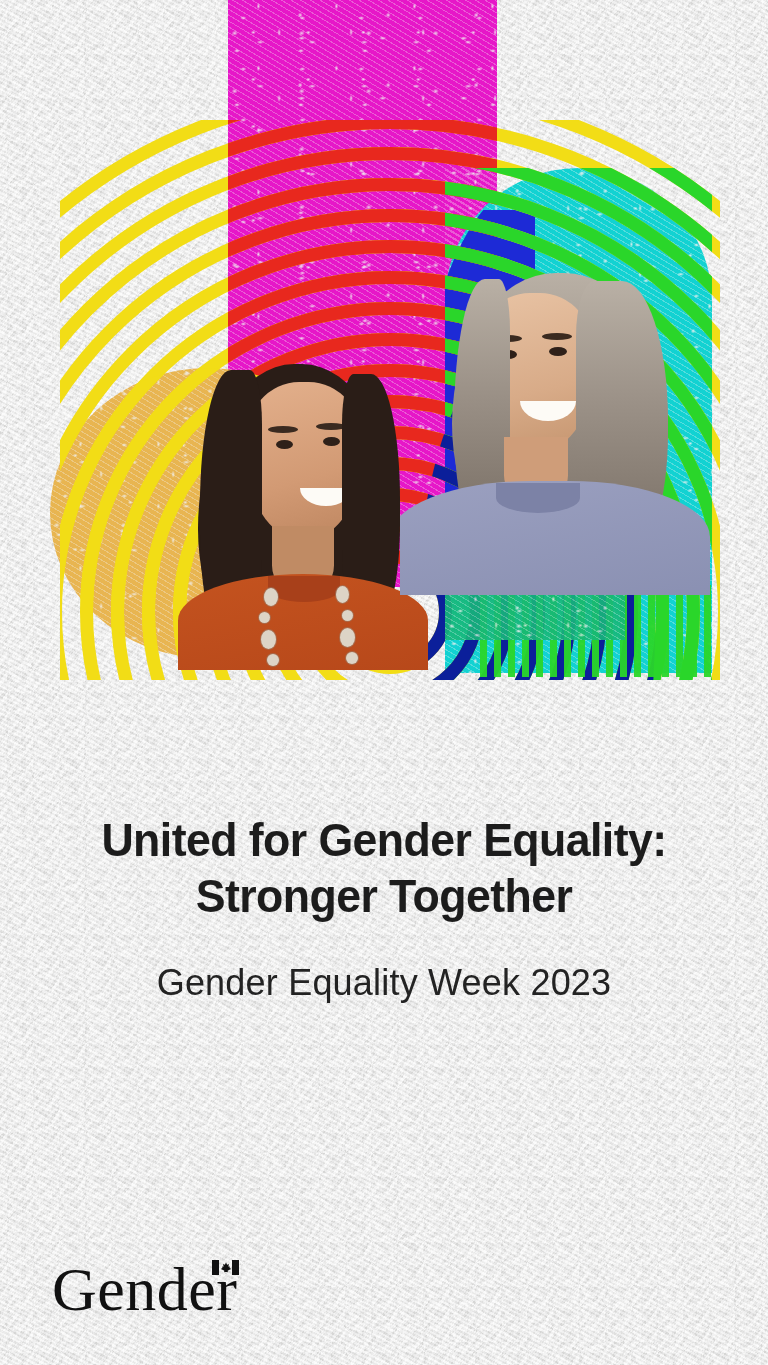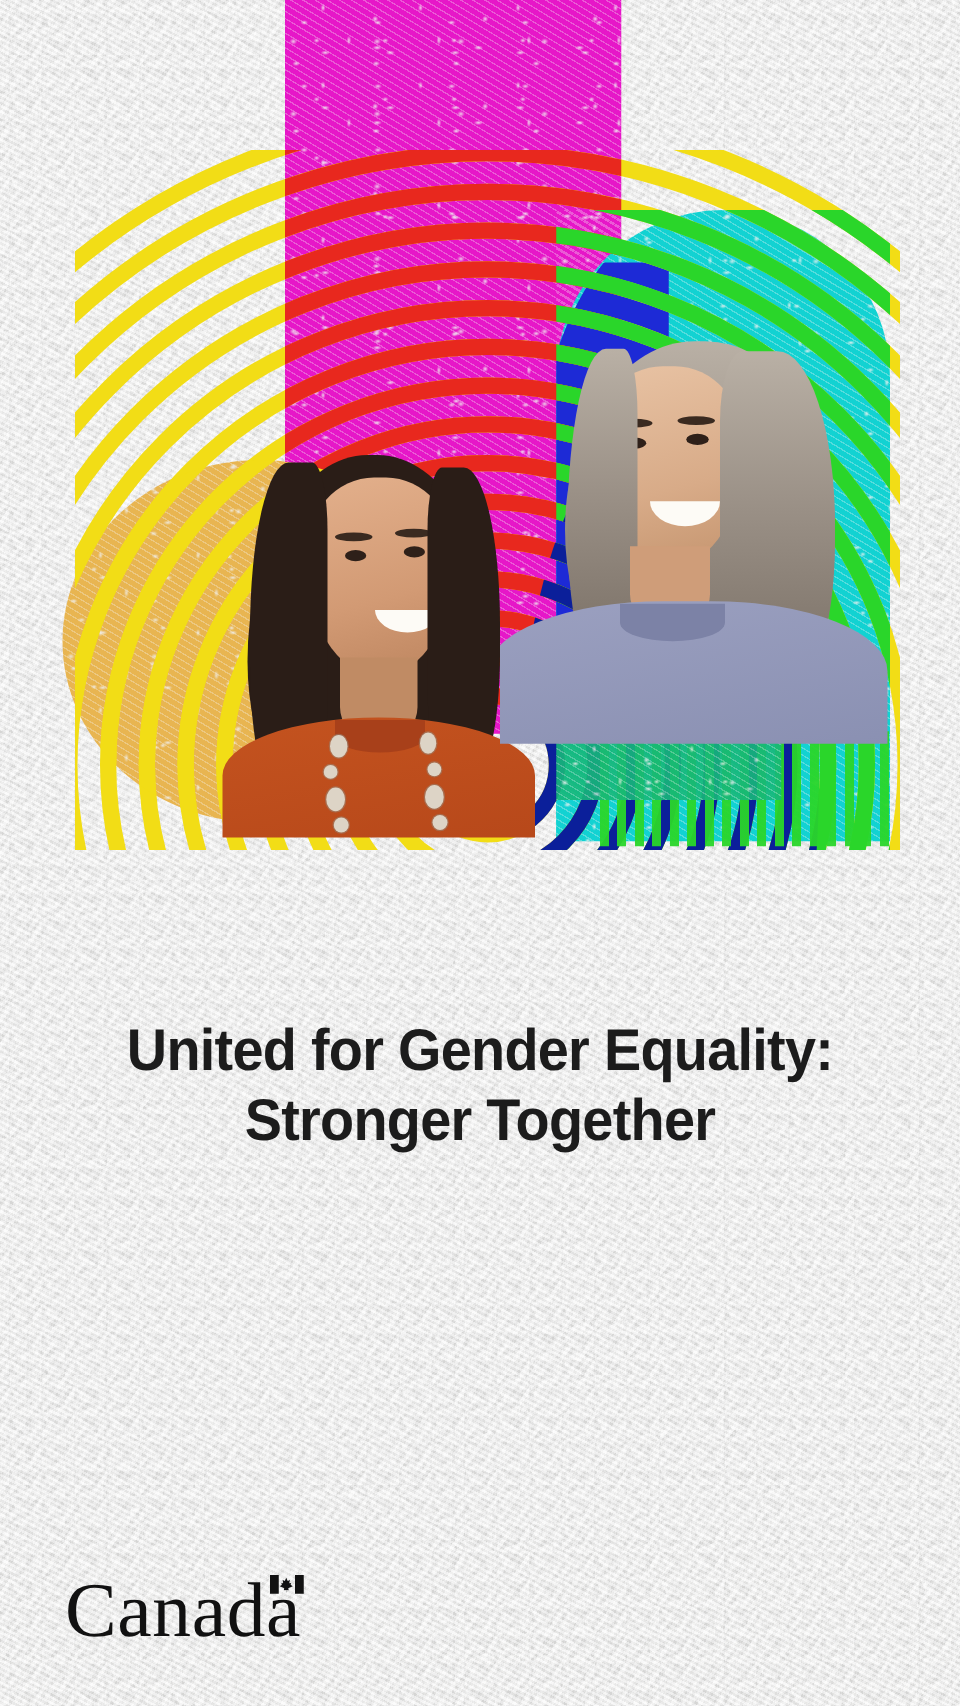--- a/index.html
+++ b/index.html
@@ -417,24 +417,25 @@
                   border-radius:0 0 50% 50%; background:#7c82a6;"></div>
     </div>
 
   </div>
 
   <div class="headline">
     <span class="hl-line">United for Gender Equality:</span>
     <span class="hl-line">Stronger Together</span>
   </div>
 
+  <div class="subhead">Gender Equality Week 2023</div>
 
   <div class="wordmark">
     <span class="wordmark-text">
-      <span>Canada</span>
+      <span>Gender</span>
       <span class="wordmark-flag">
         <span class="flag-bar"></span>
         <span class="flag-mid">
           <svg class="flag-leaf" viewBox="0 0 24 26">
             <path fill="#111" d="M12 0.5 L14.1 5.2 C14.5 6 15.1 5.9 15.7 5.5 L18.4 4.0 L17.4 9.0 C17.2 9.9 17.7 10.2 18.3 10.1 L20.6 9.7 L19.8 12.2 C19.7 12.6 19.6 12.9 20.0 13.1 L23.4 15.2 L16.2 18.3 C15.6 18.6 15.5 19.0 15.7 19.7 L16.2 22.3 L12.9 21.6 C12.3 21.5 12.1 21.8 12.1 22.3 L12.3 26 L11.7 26 L11.9 22.3 C11.9 21.8 11.7 21.5 11.1 21.6 L7.8 22.3 L8.3 19.7 C8.5 19.0 8.4 18.6 7.8 18.3 L0.6 15.2 L4.0 13.1 C4.4 12.9 4.3 12.6 4.2 12.2 L3.4 9.7 L5.7 10.1 C6.3 10.2 6.8 9.9 6.6 9.0 L5.6 4.0 L8.3 5.5 C8.9 5.9 9.5 6 9.9 5.2 Z"></path>
           </svg>
         </span>
         <span class="flag-bar"></span>
       </span>
     </span>

